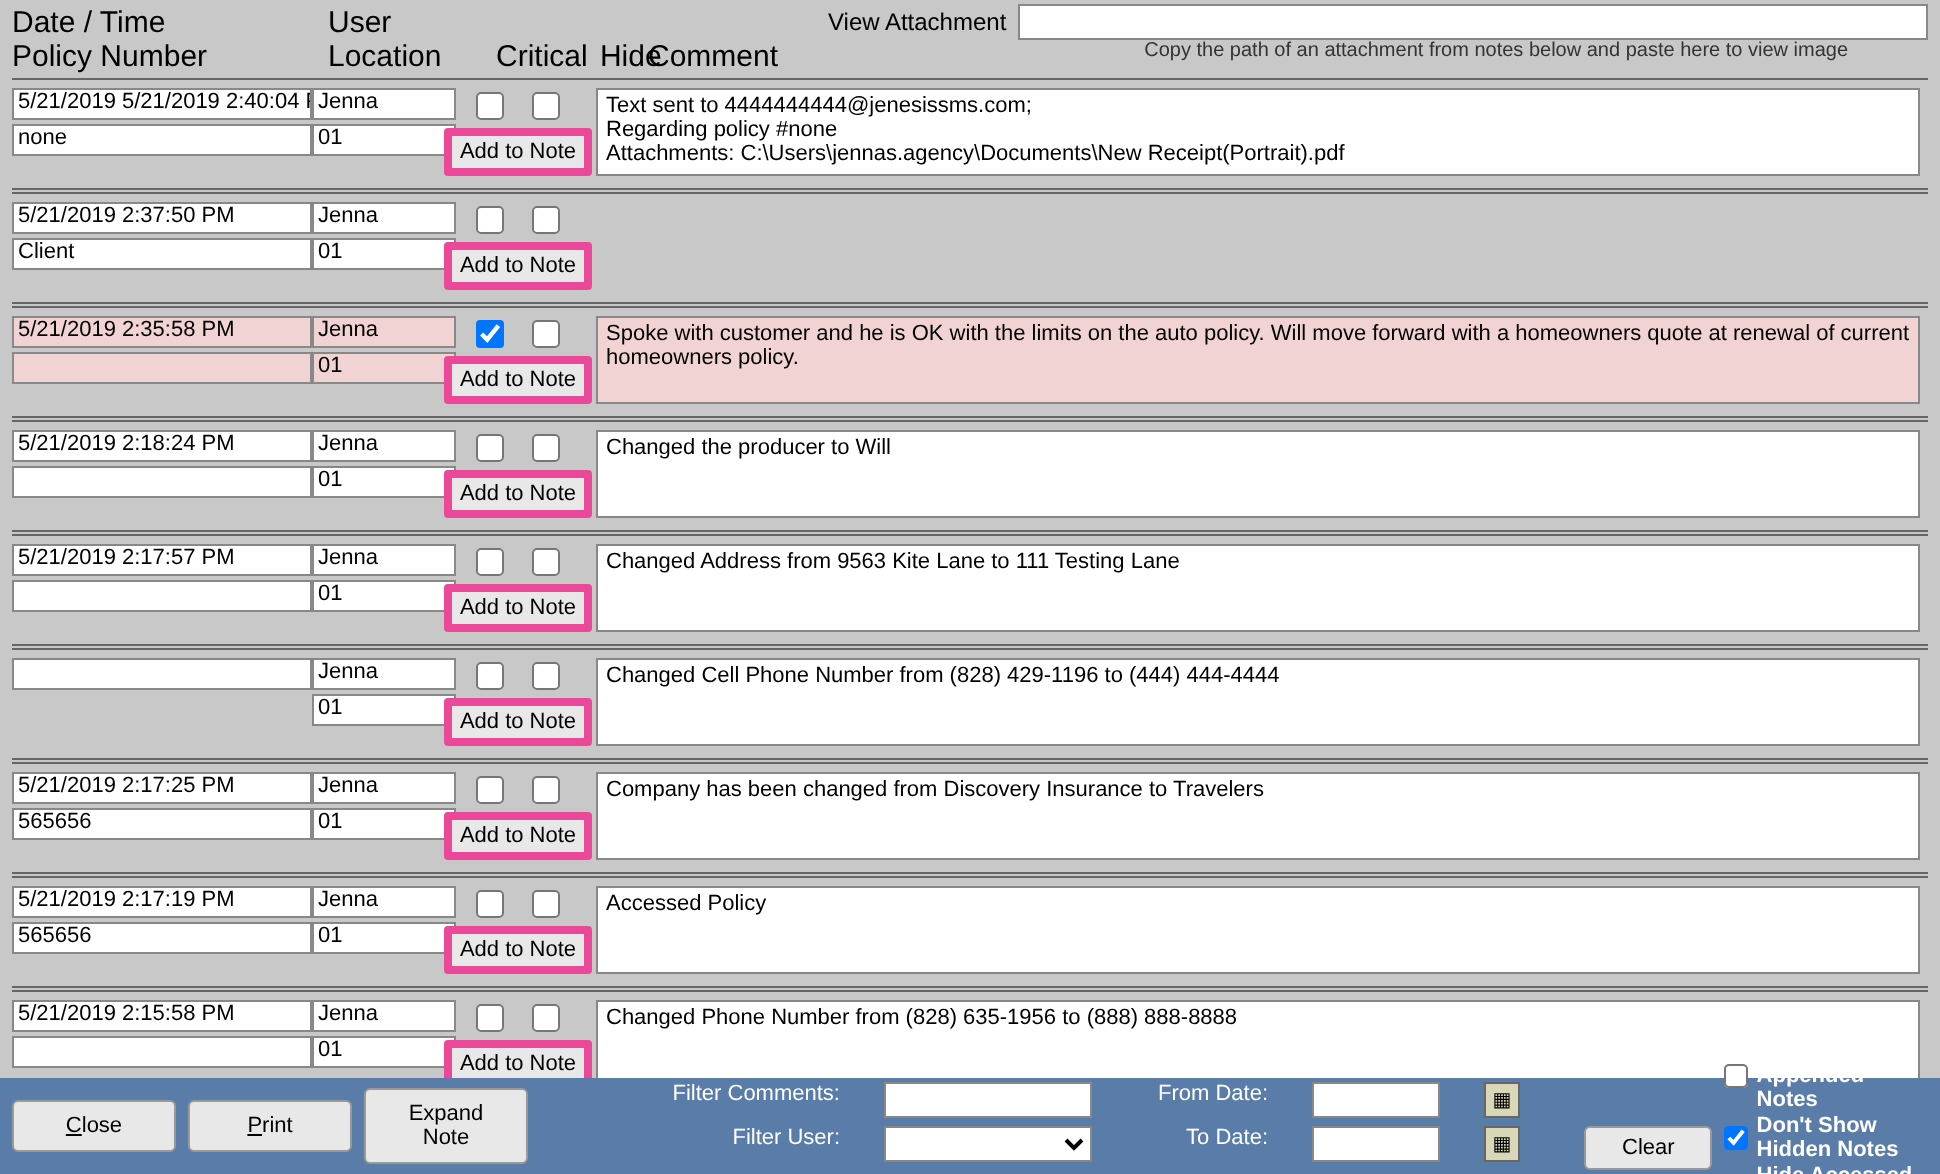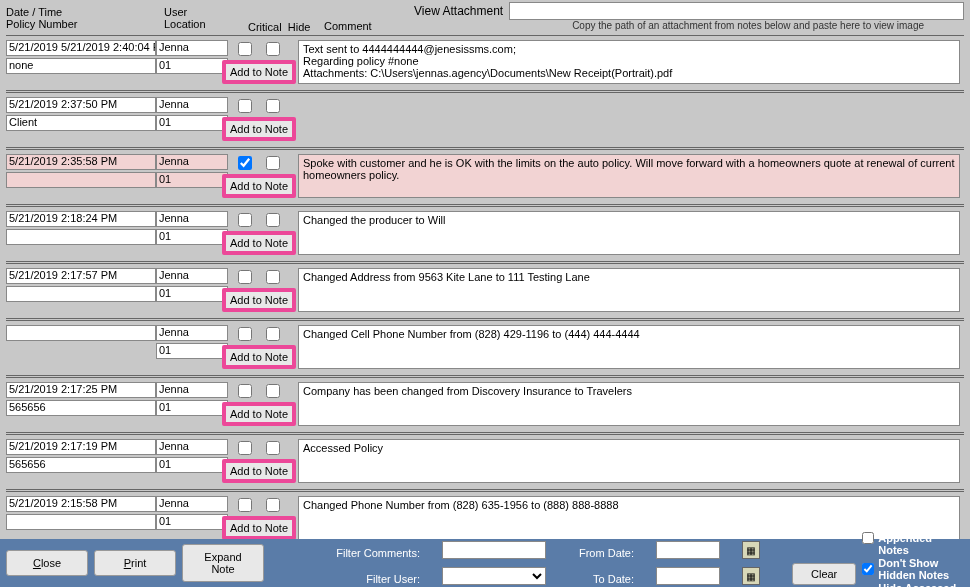--- a/index.html
+++ b/index.html
@@ -1,36 +1,36 @@
 <!DOCTYPE html>
 <html><head>
 <meta charset="utf-8">
 <style>
 * { box-sizing: border-box; margin: 0; padding: 0; }
 body { font-family: Arial, sans-serif; font-size: 11px; background: #c8c8c8; width: 970px; height: 587px; overflow: hidden; }
 .top-bar { display: flex; align-items: center; padding: 2px 6px; gap: 8px; }
-.hdr { font-size: 11px; }
+.hdr { font-size: 15px; }
 .attach-input { flex: 1; height: 18px; border: 1px solid #888; background: #fff; max-width: 540px; }
 .attach-help { font-size: 10px; color: #333; text-align: right; padding-right: 40px; padding-bottom: 2px; }
 .row { border-top: 1px solid #666; border-bottom: 1px solid #666; margin: 0 6px 1px 6px; padding: 4px 0 6px 0; display: flex; gap: 0; align-items: flex-start; }
 .row.highlight .tf, .row.highlight .comment-box { background: #f2d3d3; }
 .tf { width: 100%; height: 16px; border: 1px solid #888; background: #fff; font-size: 11px; padding: 0 2px; white-space: nowrap; overflow: hidden; }
 .dt-col { width: 150px; display: flex; flex-direction: column; gap: 2px; }
 .user-col { width: 72px; display: flex; flex-direction: column; gap: 2px; align-items: center; }
 .chk-col { width: 62px; display: flex; flex-direction: column; align-items: center; gap: 4px; padding-top: 2px; }
 .chk-row { display: flex; gap: 14px; }
 .chk { width: 14px; height: 14px; }
 .add-btn { font-size: 11px; padding: 2px 4px; background: #e8e8e8; border: 4px solid #ec4899; border-radius: 2px; cursor: pointer; white-space: nowrap; }
 .comment-col { flex: 1; padding-left: 8px; padding-right: 4px; }
 .comment-box { width: 100%; height: 44px; border: 1px solid #888; background: #fff; font-size: 11px; padding: 2px 4px; overflow: hidden; }
 .bottom-bar { position: absolute; bottom: 0; left: 0; right: 0; height: 48px; background: #5a7ca8; display: flex; align-items: center; padding: 4px 6px; gap: 6px; color: #fff; }
 .btn { background: #e8e8e8; color: #000; border: 1px solid #999; border-radius: 3px; padding: 6px 12px; font-size: 11px; cursor: pointer; min-width: 82px; }
 .btn u { text-decoration: underline; }
 .filters { display: flex; flex-direction: column; gap: 4px; margin-left: 50px; }
-.filter-row { display: flex; align-items: flex-end; gap: 22px; }
+.filter-row { display: flex; align-items: flex-start; gap: 22px; }
 .filter-label { width: 100px; text-align: right; font-size: 11px; }
 .filter-input { height: 18px; border: 1px solid #888; background: #fff; width: 104px; }
 .filter-select { height: 18px; border: 1px solid #888; background: #fff; width: 104px; }
 .date-label { width: 66px; text-align: right; }
 .date-input { height: 18px; width: 64px; border: 1px solid #888; background: #fff; }
 .cal-btn { width: 18px; height: 18px; background: #d8d8b8; border: 1px solid #666; font-size: 10px; cursor: pointer; padding: 0; }
 .clear-btn { background: #e8e8e8; color: #000; border: 1px solid #999; border-radius: 3px; padding: 4px 18px; font-size: 11px; cursor: pointer; margin-left: 10px; }
 .options { margin-left: auto; display: flex; flex-direction: column; gap: 1px; }
 .opt { display: flex; align-items: center; gap: 4px; font-size: 11px; font-weight: bold; }
 .opt input { width: 12px; height: 12px; }

